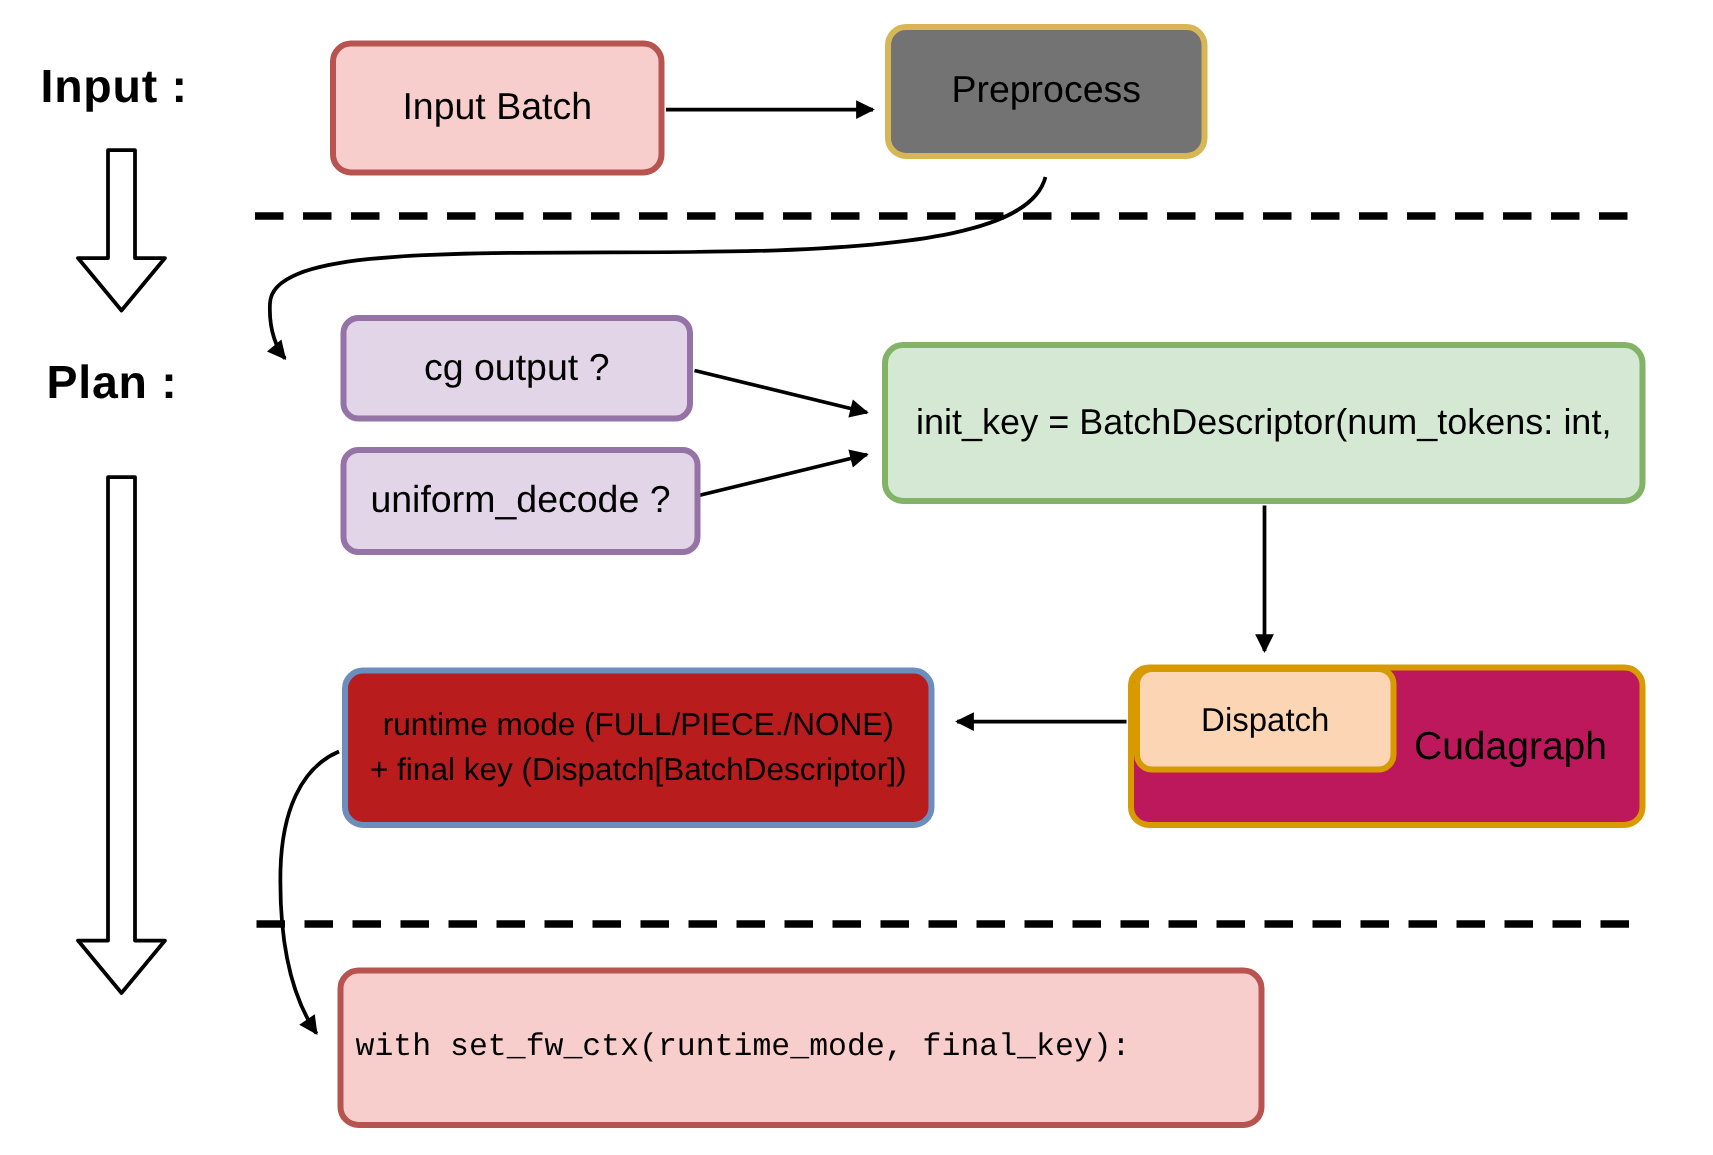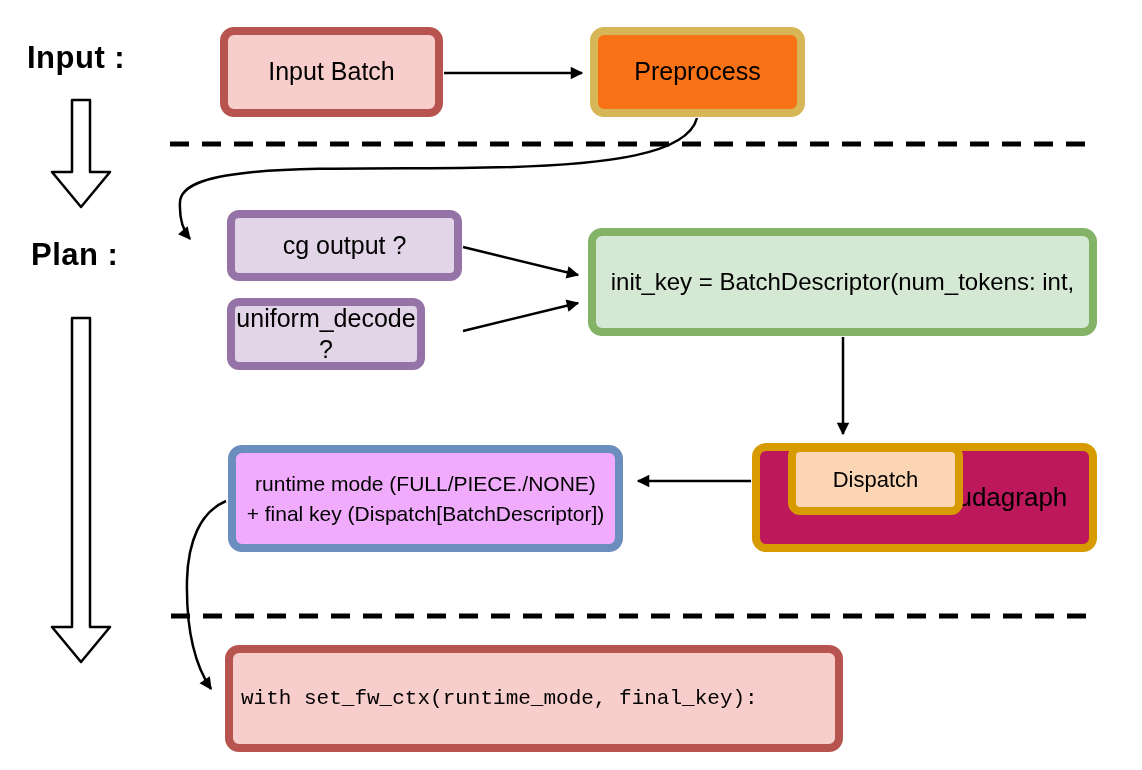--- a/index.html
+++ b/index.html
@@ -15,41 +15,41 @@
   .layer { position: absolute; left: 0; top: 0; width: 1142px; height: 770px; }
   .stage-label {
     position: absolute;
     font-weight: 700;
     font-size: 31px;
     letter-spacing: 0.5px;
     white-space: nowrap;
   }
   .node {
     position: absolute;
-    border: 8px solid #be185d;
+    border: 4px solid #be185d;
     border-radius: 14px;
     display: flex;
     flex-direction: column;
     align-items: center;
     justify-content: center;
     text-align: center;
     font-size: 25px;
     line-height: 1.25;
   }
   .node span { display: block; }
   .n-input-batch   { left: 220px; top: 27px;  width: 223px; height: 90px; background: #F8CECC; border-color: #B85450; }
-  .n-preprocess    { left: 590px; top: 27px;  width: 215px; height: 90px; background: #f97316; border-color: #D6B656; }
+  .n-preprocess    { left: 590px; top: 16px;  width: 215px; height: 90px; background: #737373; border-color: #D6B656; }
   .n-cg-padding    { left: 227px; top: 210px; width: 235px; height: 71px; background: #E1D5E7; border-color: #9673A6; border-radius: 12px; }
-  .n-uniform-decode{ left: 227px; top: 298px; width: 198px; height: 72px; background: #E1D5E7; border-color: #9673A6; border-radius: 12px; }
+  .n-uniform-decode{ left: 227px; top: 298px; width: 240px; height: 72px; background: #E1D5E7; border-color: #9673A6; border-radius: 12px; }
   .n-init-key      { left: 588px; top: 228px; width: 509px; height: 108px; background: #D5E8D4; border-color: #82B366; font-size: 24px; }
-  .n-runtime-mode  { left: 228px; top: 445px; width: 395px; height: 107px; background: #f0abfc; border-color: #6C8EBF; font-size: 21px; line-height: 1.4; }
+  .n-runtime-mode  { left: 228px; top: 445px; width: 395px; height: 107px; background: #b91c1c; border-color: #6C8EBF; font-size: 21px; line-height: 1.4; }
   .n-cudagraph     { left: 752px; top: 443px; width: 345px; height: 109px; background: #be185d; border-color: #D79B00;
                      flex-direction: row; justify-content: flex-end; font-size: 26px; }
   .n-cudagraph .inner-label { width: 172px; text-align: center; line-height: 1.3; }
-  .n-dispatch      { left: 756px; top: 444px; width: 175px; height: 71px; background: #FCD5B4; border-color: #D79B00; font-size: 22px; border-radius: 12px; margin-left: 32px; }
+  .n-dispatch      { left: 756px; top: 444px; width: 175px; height: 71px; background: #FCD5B4; border-color: #D79B00; font-size: 22px; border-radius: 12px; }
   .n-exec-code     { left: 225px; top: 645px; width: 618px; height: 107px; background: #F8CECC; border-color: #B85450;
                      align-items: flex-start; padding-left: 8px; font-family: "Liberation Mono", "DejaVu Sans Mono", monospace;
                      font-size: 21px; line-height: 1.4; text-align: left; }
   .n-exec-code span { white-space: pre; }
 </style>
 </head>
 <body>
 
 <div class="canvas">
 

